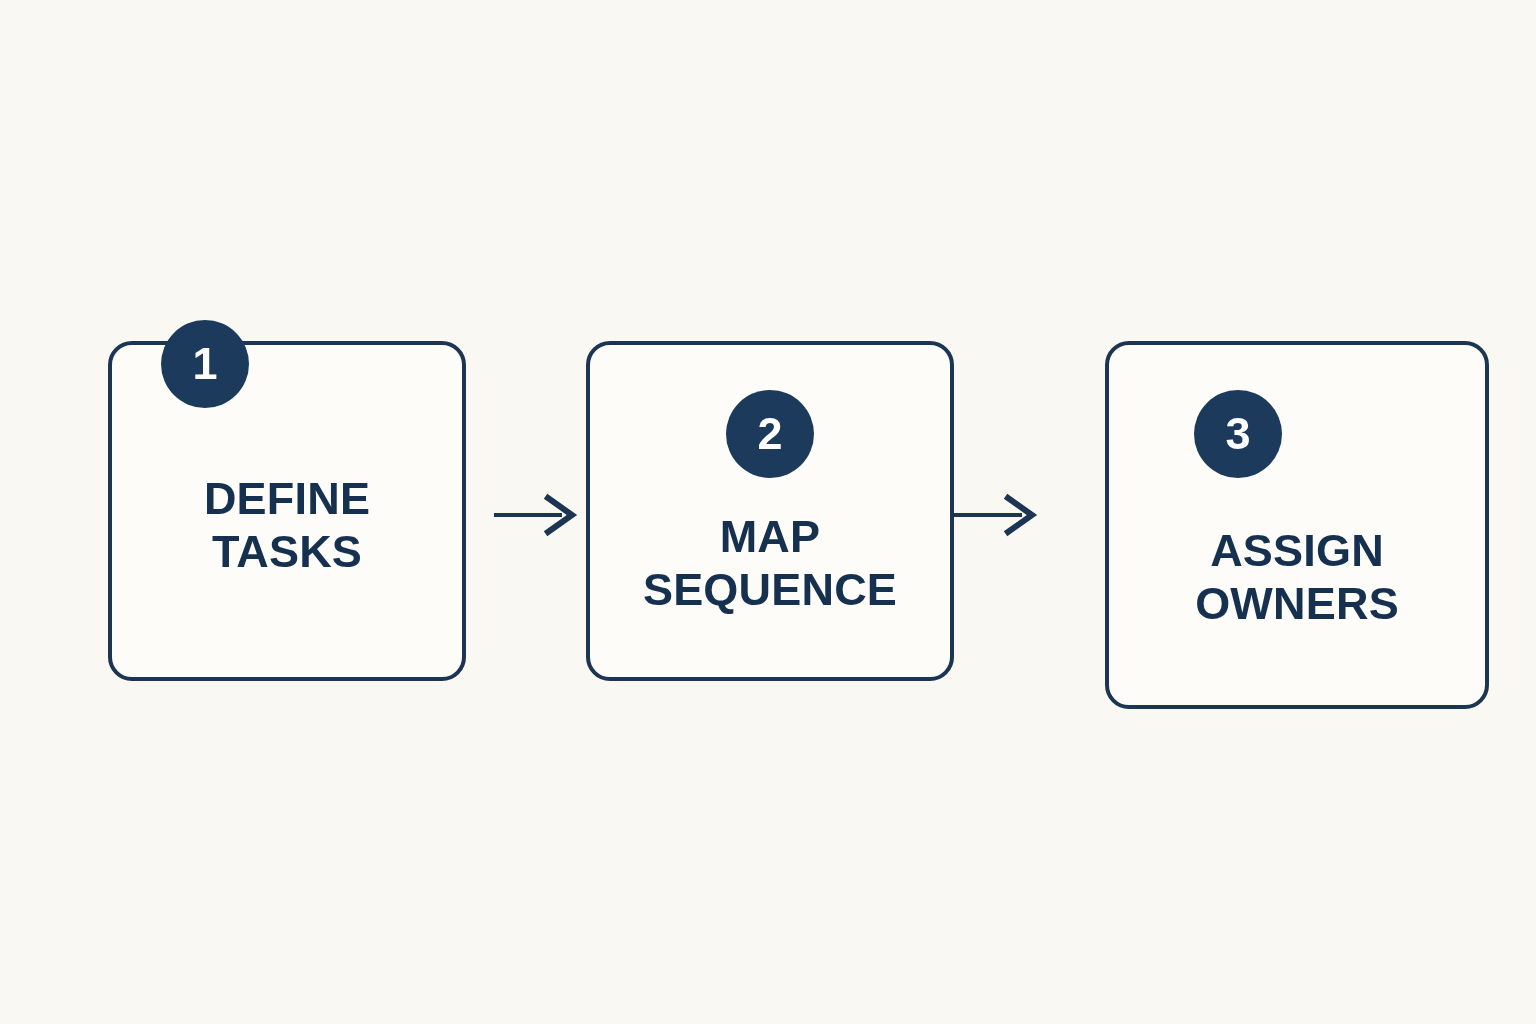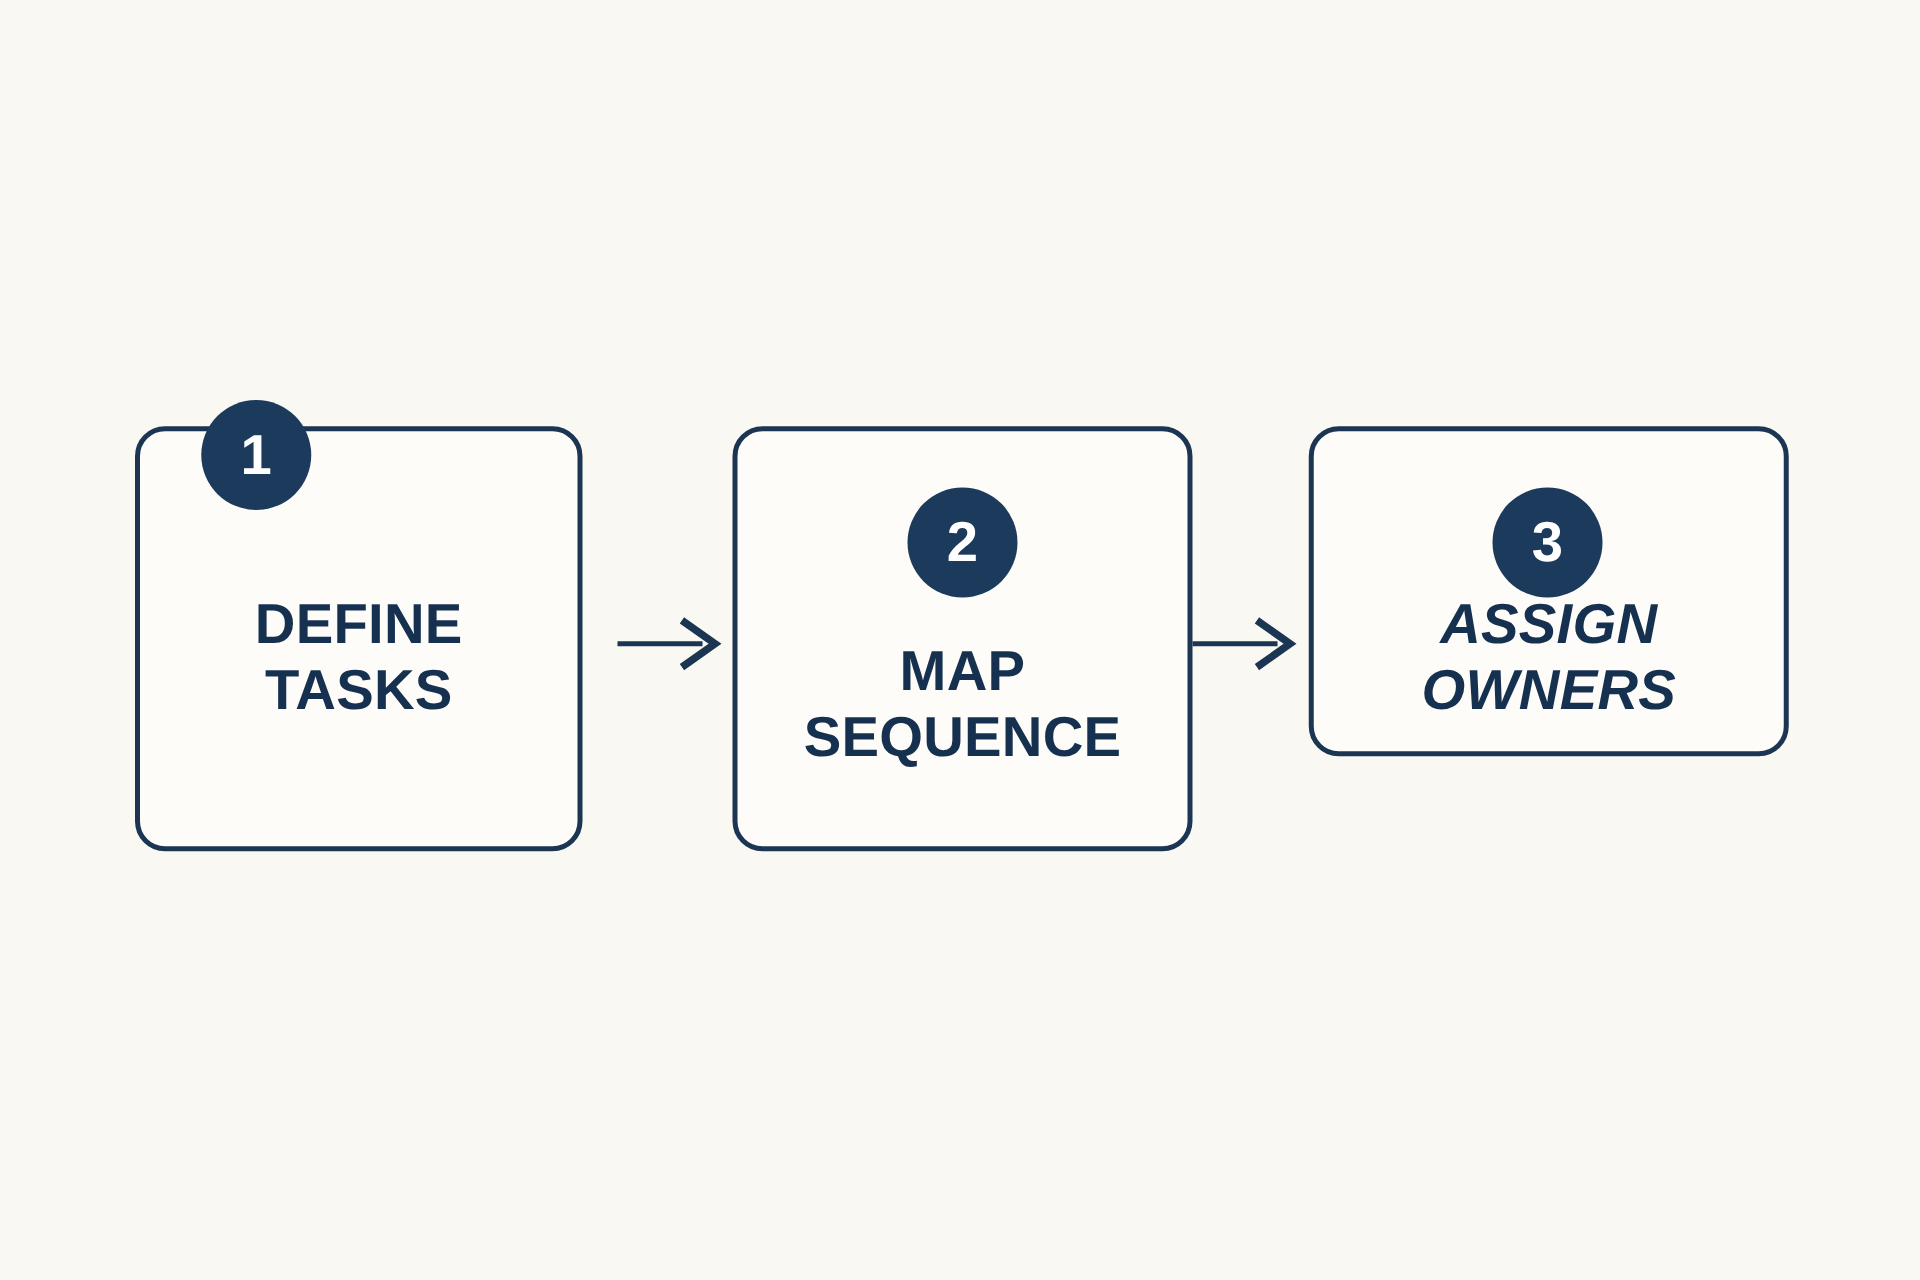--- a/index.html
+++ b/index.html
@@ -32,21 +32,21 @@
     border: 4px solid #1b3553;
     border-radius: 24px;
     display: flex;
     flex-direction: column;
     align-items: center;
     justify-content: center;
   }
 
   .card-1 { left: 108px; top: 341px; width: 358px; height: 340px; }
   .card-2 { left: 586px; top: 341px; width: 368px; height: 340px; }
-  .card-3 { left: 1047px; top: 341px; width: 384px; height: 264px; font-style: italic; }
+  .card-3 { left: 1105px; top: 341px; width: 384px; height: 368px; }
 
   
   .card-label {
     color: #16304f;
     font-weight: bold;
     font-size: 45px;
     line-height: 1.18;
     letter-spacing: 0.2px;
     text-align: center;
     text-transform: uppercase;

